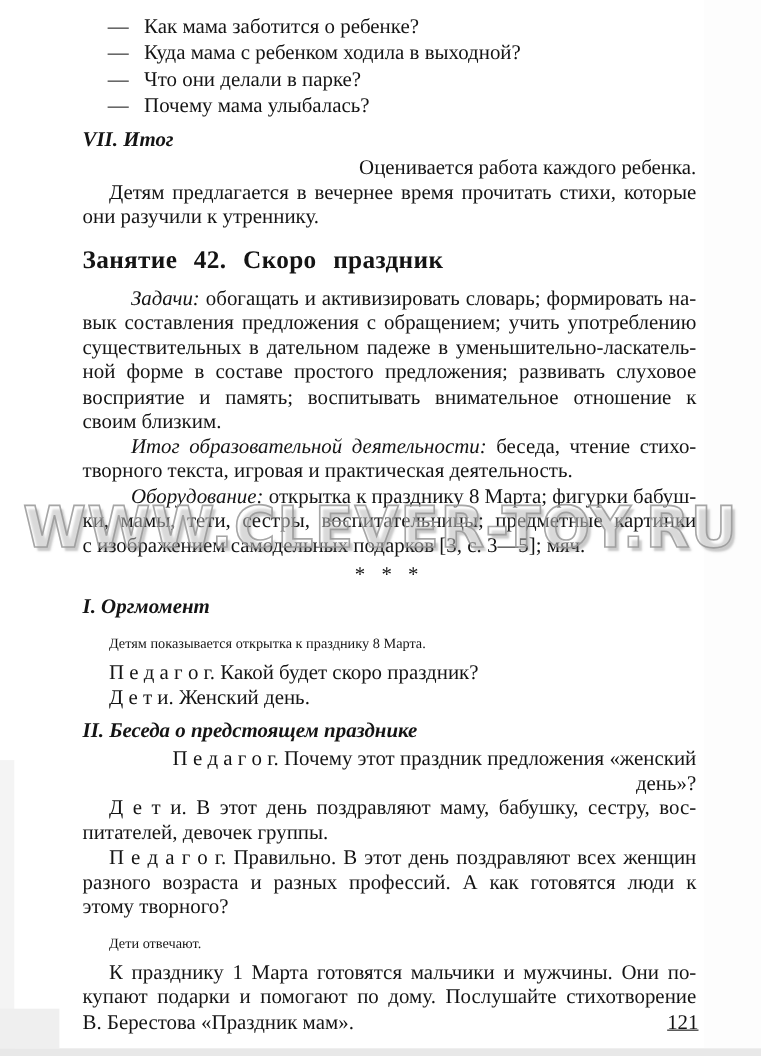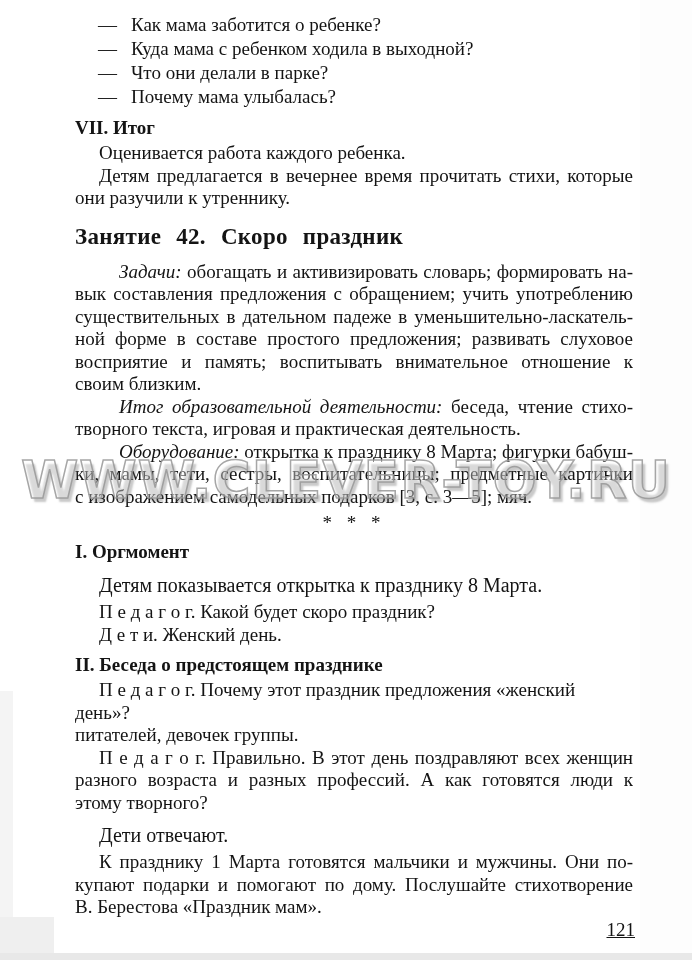--- a/index.html
+++ b/index.html
@@ -20,32 +20,32 @@
   .content{
     position:relative;
     margin-left:75px;
     width:558px;
     padding-top:13px;
     font-size:19px;
     z-index:1;
   }
   .dash-list .dash-line{line-height:24px;}
   .dash-line .dash{padding-left:23px;margin-right:14px;}
-  .heading{font-weight:bold;font-size:19px;line-height:24px;margin-top:7px;}
+  .heading{font-weight:bold;font-size:19px;line-height:24px;margin-top:7px;font-style:italic;}
   .title{
     font-weight:bold;font-size:23px;line-height:30px;margin-top:12px;
     text-align:left;word-spacing:9px;letter-spacing:.3px;
   }
   .para .line{line-height:22.5px;}
   .small{margin-top:11px;}
-  .small .line{font-size:20px;line-height:20px;}
+  .small .line{font-size:13px;line-height:20px;}
   .stars{margin-top:4px;line-height:21px;text-align:center;letter-spacing:5px;font-size:19px;}
   .line.indent{text-indent:24px;}
   .line.just{text-align:justify;text-align-last:justify;}
-  .heading + .para{margin-top:2px;}
+  .heading + .para{margin-top:2px;text-align:right;}
   .title + .para{margin-top:9px;}
   .stars + .heading{margin-top:7px;}
   .small + .para{margin-top:6px;}
   i{margin-left:20px;}
 
   .watermark{
     position:absolute;
     top:445px;left:0;right:0;
     text-align:center;
     font-family:"DejaVu Sans",sans-serif;
@@ -114,20 +114,21 @@
       </div>
       <div class="para">
         <div class="line indent">П е д а г о г. Какой будет скоро праздник?</div>
         <div class="line indent">Д е т и. Женский день.</div>
       </div>
       <div class="heading">II. Беседа о предстоящем празднике</div>
       <div class="para">
         <div class="line indent">П е д а г о г. Почему этот праздник предложения «женский день»?</div>
       </div>
       <div class="para">
+        <div class="line indent just">Д е т и. В этот день поздравляют маму, бабушку, сестру, вос-</div>
         <div class="line">питателей, девочек группы.</div>
       </div>
       <div class="para">
         <div class="line indent just">П е д а г о г. Правильно. В этот день поздравляют всех женщин</div>
         <div class="line just">разного возраста и разных профессий. А как готовятся люди к</div>
         <div class="line">этому творного?</div>
       </div>
       <div class="small">
         <div class="line indent">Дети отвечают.</div>
       </div>

